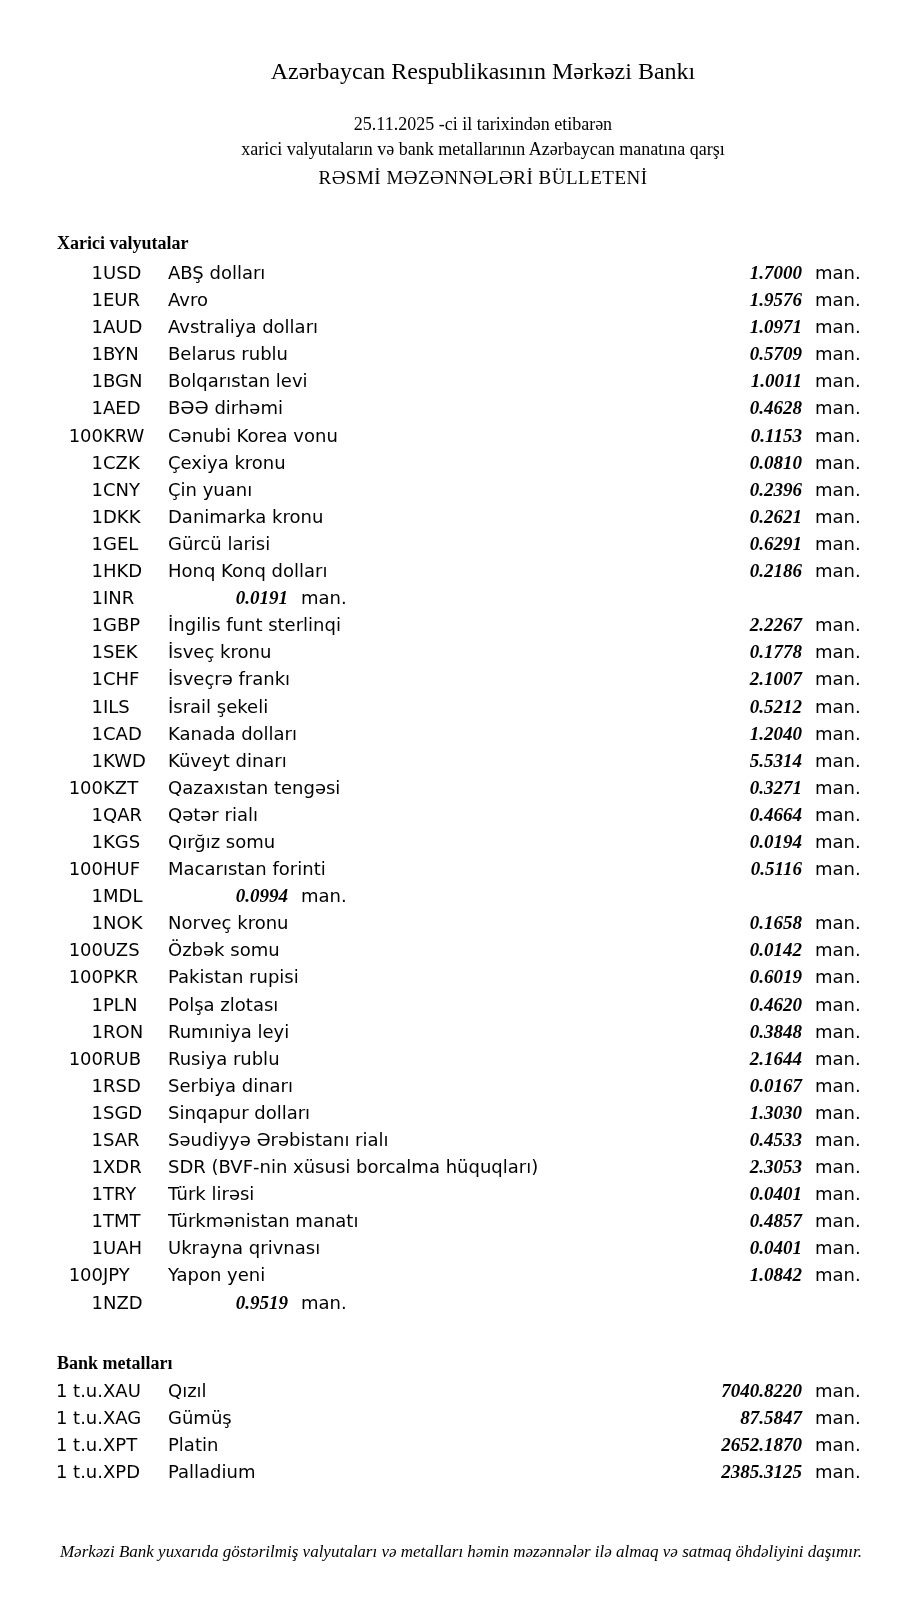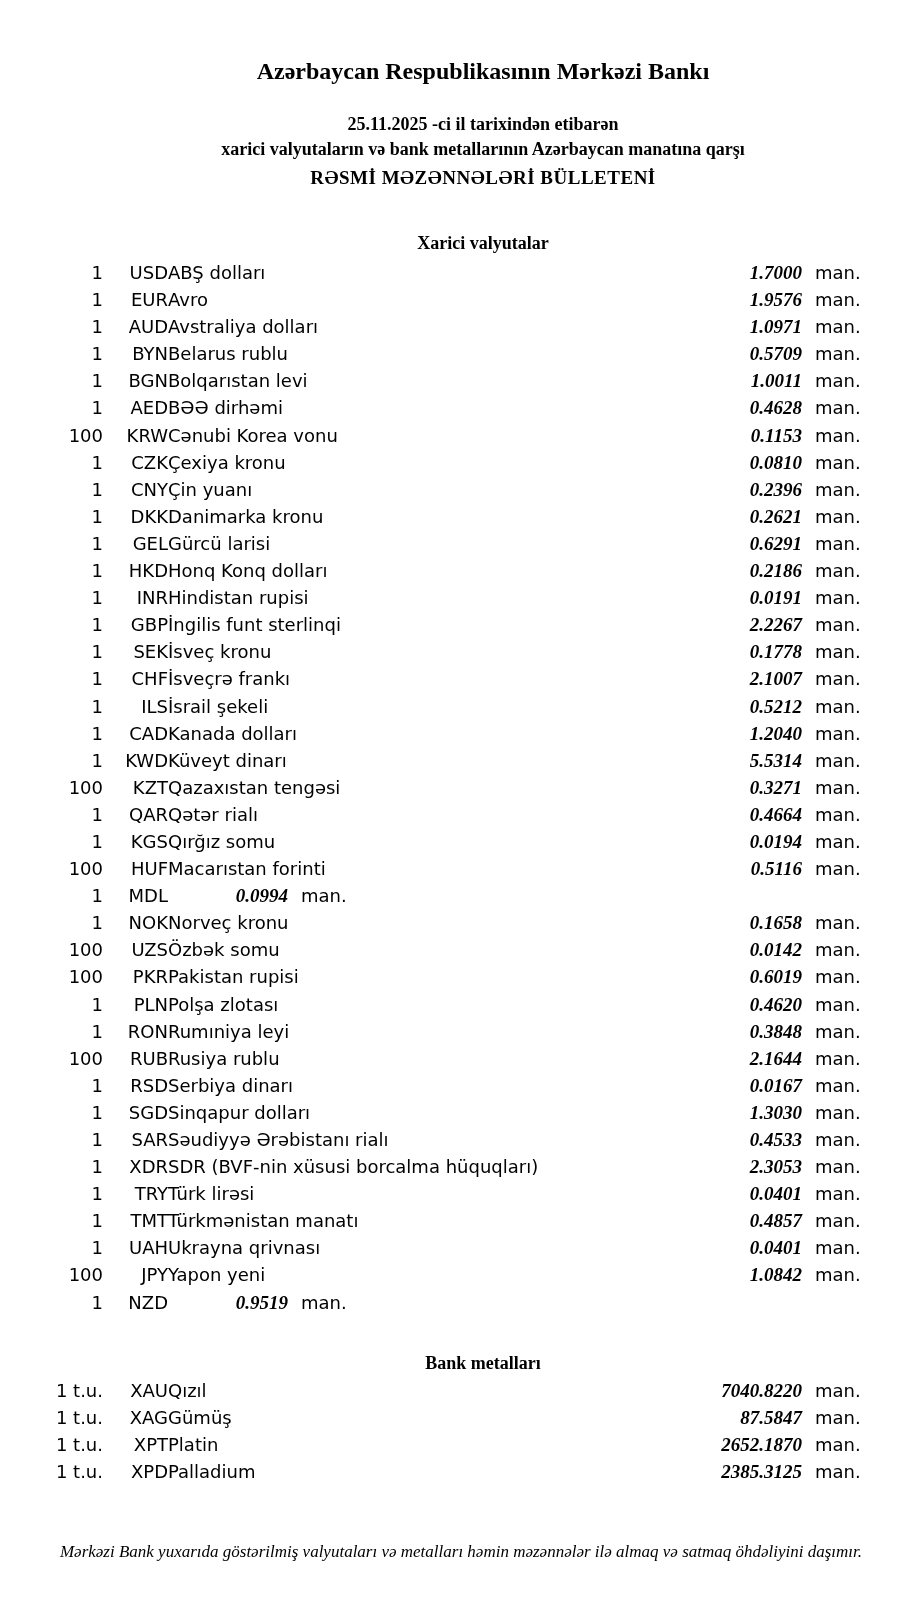--- a/index.html
+++ b/index.html
@@ -12,52 +12,51 @@
     color: #000000;
     font-family: "DejaVu Sans", sans-serif;
     overflow: hidden;
   }
   
   .header {
     position: absolute;
     left: 57px; right: 0; top: 57px;
     text-align: center;
     font-family: "Liberation Serif", serif;
-    font-weight: bold;
+    font-weight: normal;
   }
   .bank-title    { font-size: 24px; line-height: 28px; }
   .date-line     { font-size: 18px; line-height: 24px; margin-top: 27px; text-align: center; }
   .subject-line  { font-size: 18px; line-height: 24px; margin-top: 1px; }
   .bulletin-title{ font-size: 19px; line-height: 26px; margin-top: 4px; letter-spacing: 0.5px; }
 
   .section-title {
     position: absolute;
     left: 57px; right: 0;
-    text-align: center;
     font-family: "Liberation Serif", serif;
     font-weight: bold;
     font-size: 18px;
     line-height: 22px;
   }
   #currency-section-title { top: 232px; }
   #metals-section-title   { top: 1352px; }
 
   .table { position: absolute; left: 0; width: 860px; padding-right: 49px; }
   #currency-table { top: 259px; }
   #metals-table   { top: 1377px; }
 
   .row {
     height: 27.1px;
     display: flex;
     align-items: center;
     font-size: 18px;
     line-height: 27.1px;
   }
   .col-qty  { width: 103px; text-align: right; white-space: pre; flex: none; }
-  .col-code { width: 65px;  text-align: right; flex: none; }
+  .col-code { width: 65px;  text-align: left; flex: none; }
   .col-name { flex: 1; text-align: left; white-space: nowrap; overflow: hidden; }
   .col-rate {
     width: 120px; text-align: right; flex: none;
     font-family: "Liberation Serif", serif;
     font-weight: bold; font-style: italic;
     font-size: 19px;
   }
   .col-unit { width: 45px; padding-left: 13px; text-align: right; flex: none; }
 
   .footer {
@@ -167,21 +166,20 @@
       <div class="row">
         <span class="col-qty">1</span>
         <span class="col-code">HKD</span>
         <span class="col-name">Honq Konq dolları</span>
         <span class="col-rate">0.2186</span>
         <span class="col-unit">man.</span>
       </div>
       <div class="row">
         <span class="col-qty">1</span>
         <span class="col-code">INR</span>
-        <span class="col-name">Hindistan rupisi</span>
         <span class="col-rate">0.0191</span>
         <span class="col-unit">man.</span>
       </div>
       <div class="row">
         <span class="col-qty">1</span>
         <span class="col-code">GBP</span>
         <span class="col-name">İngilis funt sterlinqi</span>
         <span class="col-rate">2.2267</span>
         <span class="col-unit">man.</span>
       </div>

